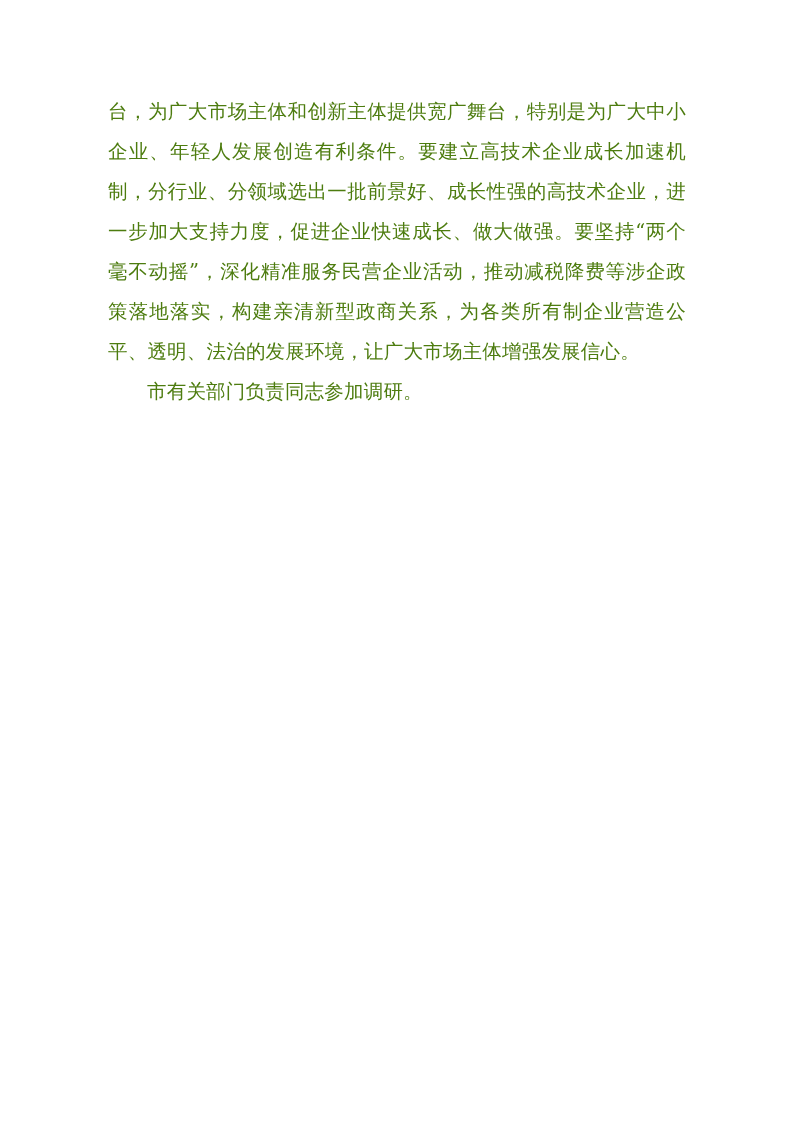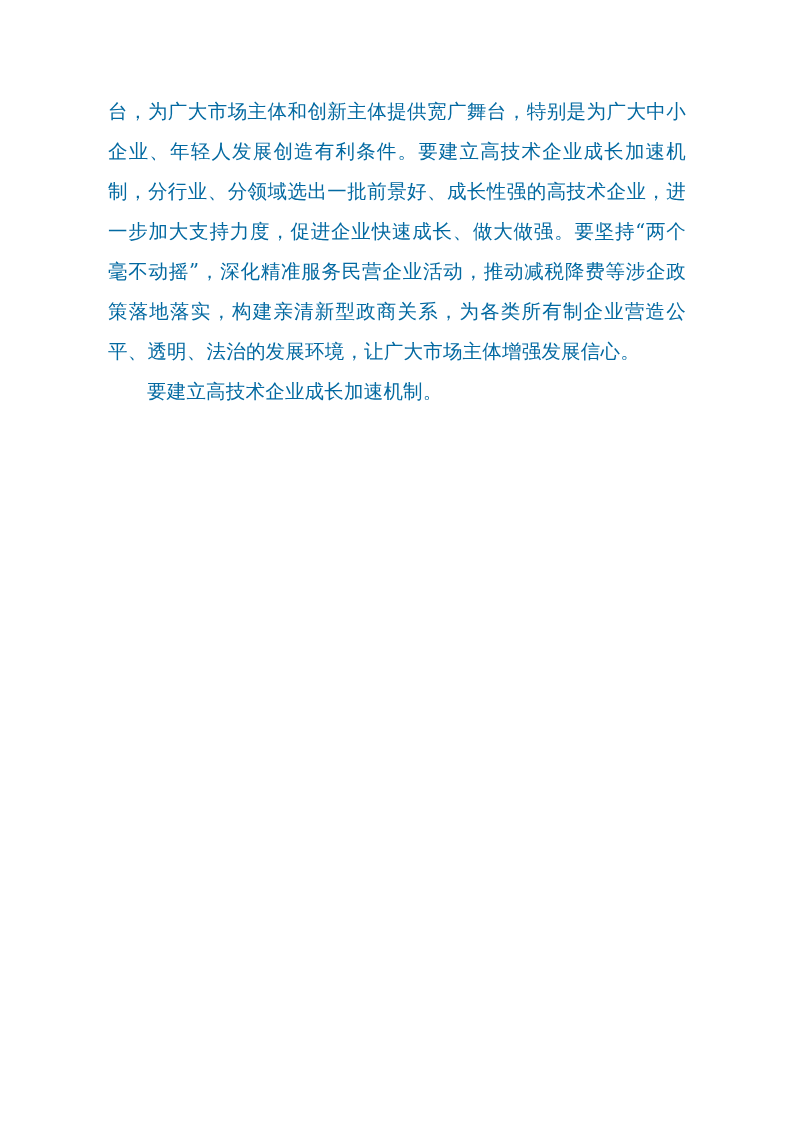--- a/index.html
+++ b/index.html
@@ -27,31 +27,31 @@
     top: 92px;
     width: 578px;
   }
   .para {
     font-size: 19.5px;
     line-height: 40px;
     letter-spacing: 0.2px;
     text-align: justify;
     text-justify: inter-character;
     margin: 0;
-    color: #0369a1;
+    color: #4d7c0f;
     font-family: "DejaVu Serif", "Liberation Serif", serif;
   }
   .para.indent {
     text-indent: 2em;
   }
   .para + .para {
     margin-top: 0px;
   }
 </style>
 </head>
 <body>
 
 <div class="page">
   <div class="content">
     <p class="para">台，为广大市场主体和创新主体提供宽广舞台，特别是为广大中小企业、年轻人发展创造有利条件。要建立高技术企业成长加速机制，分行业、分领域选出一批前景好、成长性强的高技术企业，进一步加大支持力度，促进企业快速成长、做大做强。要坚持“两个毫不动摇”，深化精准服务民营企业活动，推动减税降费等涉企政策落地落实，构建亲清新型政商关系，为各类所有制企业营造公平、透明、法治的发展环境，让广大市场主体增强发展信心。</p>
-    <p class="para indent">要建立高技术企业成长加速机制。</p>
+    <p class="para indent">市有关部门负责同志参加调研。</p>
   </div>
 </div>
 
 </body></html>

